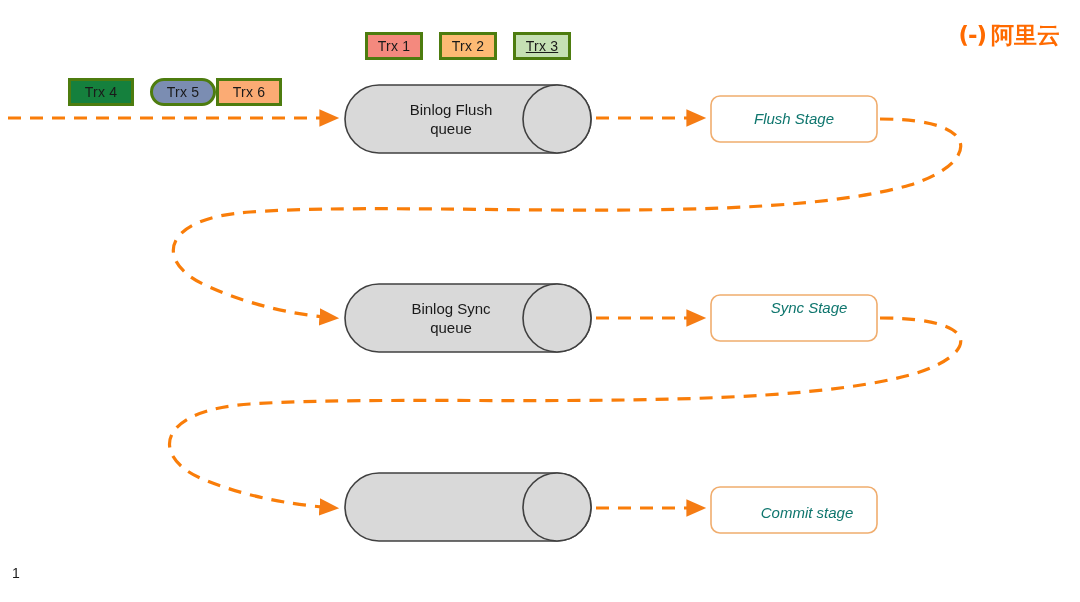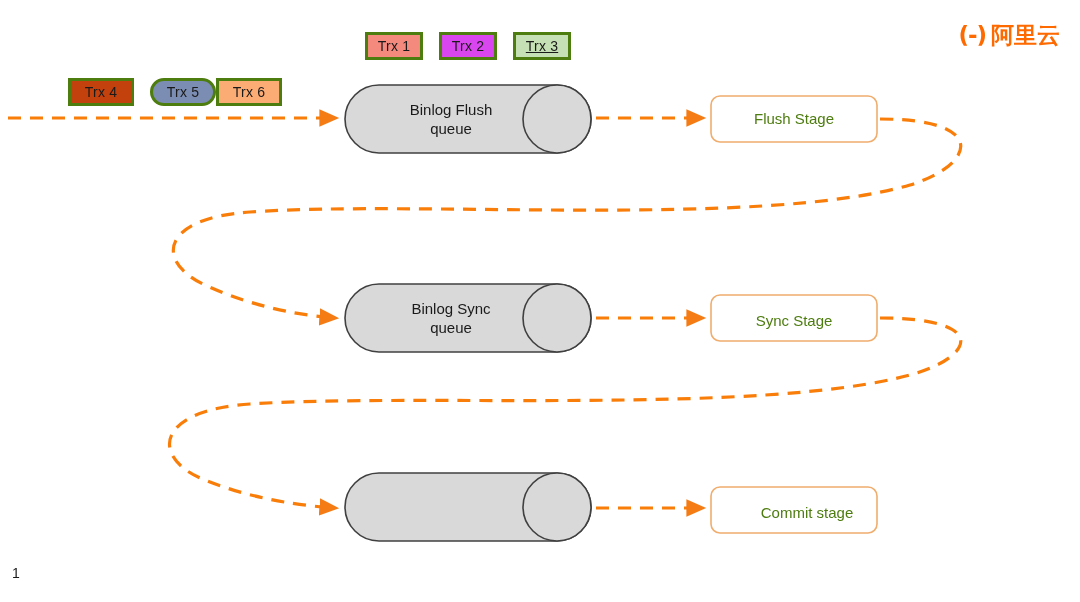--- a/index.html
+++ b/index.html
@@ -50,25 +50,26 @@
     align-items: center;
     justify-content: center;
     pointer-events: none;
   }
   
   .stage-label {
     position: absolute;
     text-align: center;
     font-size: 15px;
     line-height: 18px;
-    color: #4d7c0f;
+    color: #0f766e;
     display: flex;
     align-items: center;
     justify-content: center;
     pointer-events: none;
+    font-style: italic;
   }
   
   #brand-logo {
     position: absolute;
     right: 20px;
     top: 24px;
     display: flex;
     align-items: center;
     gap: 5px;
     color: #ff6a00;
@@ -161,47 +162,47 @@
 
     <g>
       <path d="M596,508 L703,508" fill="none" stroke="#f97d09" stroke-width="3.2" stroke-dasharray="13 9" marker-end="url(#arrowhead)"></path>
     </g>
 
     <g>
       <rect x="711" y="487" width="166" height="46" rx="9" ry="9" fill="#ffffff" stroke="#f0ad6e" stroke-width="1.6"></rect>
     </g>
   </svg>
 
-  <div class="trx-chip" style="left:68px; top:78px; width:66px; height:28px; background:#c2410c;">
+  <div class="trx-chip" style="left:68px; top:78px; width:66px; height:28px; background:#15803d;">
     <span>Trx 4</span>
   </div>
   <div class="trx-chip" style="left:150px; top:78px; width:66px; height:28px; background:#7b8db2;border-radius:14px;">
     <span>Trx 5</span>
   </div>
   <div class="trx-chip" style="left:216px; top:78px; width:66px; height:28px; background:#fbab74;">
     <span>Trx 6</span>
   </div>
 
   <div class="trx-chip" style="left:365px; top:32px; width:58px; height:28px; background:#f4897e;">
     <span>Trx 1</span>
   </div>
-  <div class="trx-chip" style="left:439px; top:32px; width:58px; height:28px; background:#d946ef;">
+  <div class="trx-chip" style="left:439px; top:32px; width:58px; height:28px; background:#fdba74;">
     <span>Trx 2</span>
   </div>
   <div class="trx-chip" style="left:513px; top:32px; width:58px; height:28px; background:#c5e0b4;text-decoration:underline;">
     <span>Trx 3</span>
   </div>
 
   <div class="cyl-label" style="left:345px; top:85px; width:212px; height:68px;">Binlog Flush
 queue</div>
   <div class="cyl-label" style="left:345px; top:284px; width:212px; height:68px;">Binlog Sync
 queue</div>
 
   <div class="stage-label" style="left:711px; top:96px; width:166px; height:46px;">Flush Stage</div>
-  <div class="stage-label" style="left:711px; top:293px; width:166px; height:55px;">Sync Stage</div>
+  <div class="stage-label" style="left:711px; top:280px; width:166px; height:55px;padding-left:15px;">Sync Stage</div>
   <div class="stage-label" style="left:711px; top:487px; width:166px; height:52px;margin-left:13px;">Commit stage</div>
 
   <div id="brand-logo">
     <span class="mark">(-)</span>
     <span class="wordmark">阿里云</span>
   </div>
 
   <div id="page-number">1</div>
 
 </div>

